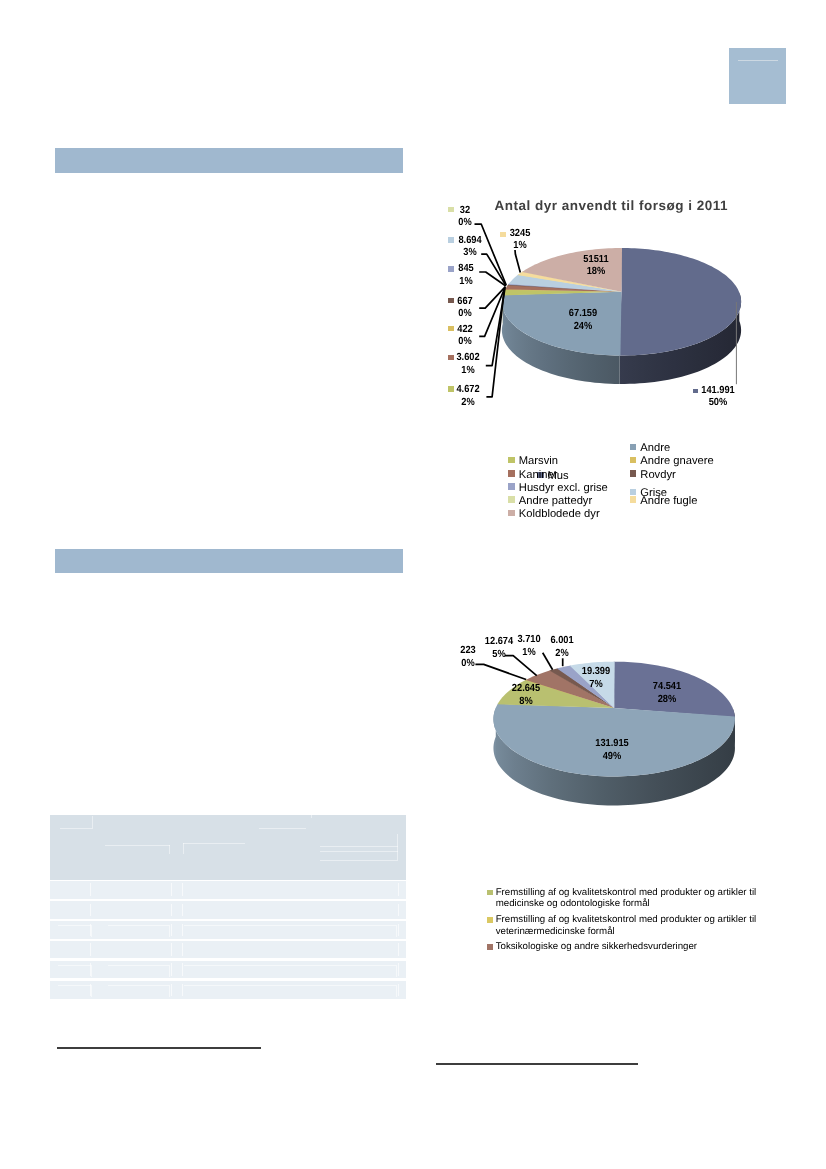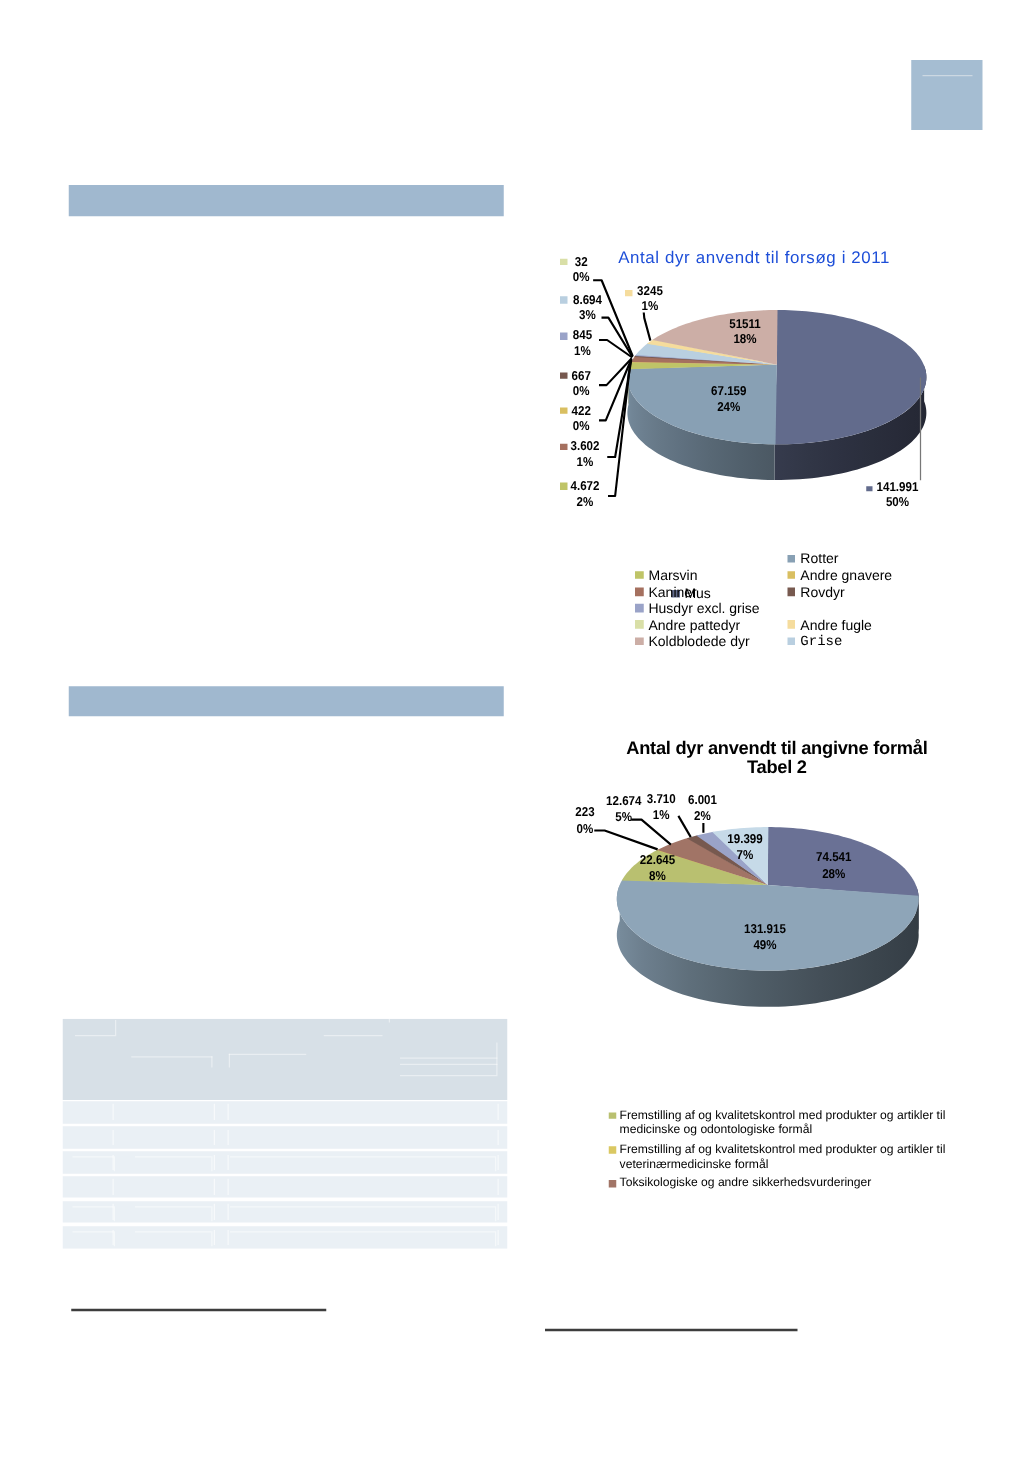--- a/index.html
+++ b/index.html
@@ -157,21 +157,21 @@
 <path d="M 44.2 84.0 L 50.7 84.0 L 70.8 98.0"></path>
 <path d="M 44.2 120.1 L 50.2 120.1 L 70.4 98.6"></path>
 <path d="M 44.2 148.3 L 49.6 148.3 L 70.2 99.0"></path>
 <path d="M 50.8 177.6 L 57.1 177.6 L 70.0 100.0"></path>
 <path d="M 51.4 208.8 L 57.1 208.8 L 69.4 100.5"></path>
 <path d="M 80.0 62.0 L 80.4 66.3 L 85.3 84.5"></path>
 </g>
 <path fill="none" stroke="#777777" stroke-width="1.0" d="M 301.4 114.0 L 301.4 196.2"></path>
 </svg>
 
-<div class="abs" style="left:494.5px;top:198.4px;font-size:13.5px;font-weight:normal;white-space:nowrap;letter-spacing:0.5px;color:#1d4ed8;">Antal dyr anvendt til forsøg i 2011</div>
+<div class="abs" style="left:494.5px;top:198.4px;font-size:13.5px;font-weight:bold;white-space:nowrap;letter-spacing:0.5px;color:#404040;">Antal dyr anvendt til forsøg i 2011</div>
 
 <div class="abs sw" style="left: 447.8px; top: 206.6px; width: 6.3px; height: 5.6px; background: rgb(217, 223, 167);"></div>
 <div class="abs lbl c" style="left:435.0px;top:204.9px;width:60px;text-align:center;"><span>32</span><br><span class="pct">0%</span></div>
 <div class="abs sw" style="left: 447.8px; top: 237.4px; width: 6.3px; height: 5.6px; background: rgb(185, 207, 224);"></div>
 <div class="abs lbl c" style="left:439.6px;top:234.9px;width:60px;text-align:center;"><span>8.694</span><br><span class="pct">3%</span></div>
 <div class="abs sw" style="left: 447.8px; top: 266.4px; width: 6.3px; height: 5.6px; background: rgb(154, 163, 200);"></div>
 <div class="abs lbl c" style="left:435.8px;top:263.4px;width:60px;text-align:center;"><span>845</span><br><span class="pct">1%</span></div>
 <div class="abs sw" style="left: 447.8px; top: 297.7px; width: 6.3px; height: 5.6px; background: rgb(119, 89, 79);"></div>
 <div class="abs lbl c" style="left:434.5px;top:295.7px;width:60px;text-align:center;"><span>667</span><br><span class="pct">0%</span></div>
 <div class="abs sw" style="left: 447.8px; top: 325.8px; width: 6.3px; height: 5.6px; background: rgb(217, 191, 97);"></div>
@@ -181,27 +181,27 @@
 <div class="abs sw" style="left: 447.8px; top: 386.1px; width: 6.3px; height: 5.6px; background: rgb(191, 196, 103);"></div>
 <div class="abs lbl c" style="left:437.5px;top:384.3px;width:60px;text-align:center;"><span>4.672</span><br><span class="pct">2%</span></div>
 <div class="abs sw" style="left: 500.2px; top: 231.5px; width: 6.3px; height: 5.6px; background: rgb(245, 220, 157);"></div>
 <div class="abs lbl c" style="left:489.6px;top:227.6px;width:60px;text-align:center;"><span>3245</span><br><span class="pct">1%</span></div>
 <div class="abs sw" style="left: 693.1px; top: 388.6px; width: 5.2px; height: 4.8px; background: rgb(98, 107, 140);"></div>
 <div class="abs lbl c" style="left:688.1px;top:385.2px;width:60px;text-align:center;"><span>141.991</span><br><span class="pct">50%</span></div>
 <div class="abs lbl c" style="left:565.5px;top:254.2px;width:60px;text-align:center;"><span>51511</span><br><span class="pct">18%</span></div>
 <div class="abs lbl c" style="left:553.4px;top:308.4px;width:60px;text-align:center;"><span>67.159</span><br><span class="pct">24%</span></div>
 
 <div class="abs" style="left:537px;top:439.2px;white-space:nowrap;margin-top:28px;"><span class="legsw" style="background: rgb(98, 107, 140);"></span><span class="legtx">Mus</span></div>
-<div class="abs" style="left:629.8px;top:439.2px;white-space:nowrap;"><span class="legsw" style="background: rgb(136, 160, 180);"></span><span class="legtx">Rotter</span></div>
+<div class="abs" style="left:629.8px;top:439.2px;white-space:nowrap;"><span class="legsw" style="background: rgb(136, 160, 180);"></span><span class="legtx">Andre</span></div>
 <div class="abs" style="left:508.3px;top:452.4px;white-space:nowrap;"><span class="legsw" style="background: rgb(191, 196, 103);"></span><span class="legtx">Marsvin</span></div>
 <div class="abs" style="left:629.8px;top:452.4px;white-space:nowrap;"><span class="legsw" style="background: rgb(217, 191, 97);"></span><span class="legtx">Andre gnavere</span></div>
 <div class="abs" style="left:508.3px;top:465.5px;white-space:nowrap;"><span class="legsw" style="background: rgb(165, 112, 95);"></span><span class="legtx">Kaniner</span></div>
 <div class="abs" style="left:629.8px;top:465.5px;white-space:nowrap;"><span class="legsw" style="background: rgb(119, 89, 79);"></span><span class="legtx">Rovdyr</span></div>
 <div class="abs" style="left:508.3px;top:478.7px;white-space:nowrap;"><span class="legsw" style="background: rgb(154, 163, 200);"></span><span class="legtx">Husdyr excl. grise</span></div>
-<div class="abs" style="left:629.8px;top:505px;white-space:nowrap;font-family:Liberation Mono, monospace;"><span class="legsw" style="background: rgb(185, 207, 224);"></span><span class="legtx">Grise</span></div>
+<div class="abs" style="left:629.8px;top:484px;white-space:nowrap;"><span class="legsw" style="background: rgb(185, 207, 224);"></span><span class="legtx">Grise</span></div>
 <div class="abs" style="left:508.3px;top:491.8px;white-space:nowrap;"><span class="legsw" style="background: rgb(217, 223, 167);"></span><span class="legtx">Andre pattedyr</span></div>
 <div class="abs" style="left:629.8px;top:491.8px;white-space:nowrap;"><span class="legsw" style="background: rgb(245, 220, 157);"></span><span class="legtx">Andre fugle</span></div>
 <div class="abs" style="left:508.3px;top:505.0px;white-space:nowrap;"><span class="legsw" style="background: rgb(204, 174, 166);"></span><span class="legtx">Koldblodede dyr</span></div>
 
 <svg class="abs" style="left:435px;top:580px;" width="356" height="250" viewBox="0 0 356 250" shape-rendering="geometricPrecision">
 <g>
 <defs>
           <linearGradient id="c2sg0" gradientUnits="userSpaceOnUse" x1="298.08" y1="0" x2="299.88" y2="0">
             <stop offset="0.0000" stop-color="#272937"></stop>
             <stop offset="0.1934" stop-color="#272937"></stop>
@@ -237,21 +237,20 @@
 <path d="M 179.20 128.00 L 134.82 85.65 L 137.92 85.09 L 141.05 84.57 L 144.19 84.10 L 147.36 83.66 L 150.54 83.27 L 153.75 82.92 L 156.96 82.61 L 160.19 82.35 L 163.43 82.12 L 166.68 81.94 L 169.93 81.80 L 173.19 81.70 L 176.46 81.65 L 179.72 81.63 Z" fill="#c6dae8"></path>
 </g>
 <g fill="none" stroke="#000000" stroke-width="1.7" stroke-linejoin="round">
 <path d="M 40.4 84.4 L 48.7 84.4 L 91.1 99.5"></path>
 <path d="M 69.9 75.7 L 78.2 75.7 L 101.7 95.7"></path>
 <path d="M 107.7 72.7 L 117.6 89.7"></path>
 <path d="M 127.7 78.3 L 127.7 86.2"></path>
 </g>
 </svg>
 
-<div class="abs" style="left:481.5px;top:591.5px;width:280px;font-size:14.6px;font-weight:bold;letter-spacing:-0.2px;text-align:center;color:#000;line-height:15.1px;"><span>Antal dyr anvendt til angivne formål</span><br><span>Tabel 2</span></div>
 <div class="abs lbl c c2" style="left:433.0px;top:644.2px;width:70px;text-align:center;"><span>223</span><br><span class="pct">0%</span></div>
 <div class="abs lbl c c2" style="left:463.5px;top:634.8px;width:70px;text-align:center;"><span>12.674</span><br><span class="pct">5%</span></div>
 <div class="abs lbl c c2" style="left:494.4px;top:632.9px;width:70px;text-align:center;"><span>3.710</span><br><span class="pct">1%</span></div>
 <div class="abs lbl c c2" style="left:527.4px;top:633.8px;width:70px;text-align:center;"><span>6.001</span><br><span class="pct">2%</span></div>
 <div class="abs lbl c c2" style="left:561.0px;top:665.1px;width:70px;text-align:center;"><span>19.399</span><br><span class="pct">7%</span></div>
 <div class="abs lbl c c2" style="left:632.2px;top:679.8px;width:70px;text-align:center;"><span>74.541</span><br><span class="pct">28%</span></div>
 <div class="abs lbl c c2" style="left:491.0px;top:681.9px;width:70px;text-align:center;"><span>22.645</span><br><span class="pct">8%</span></div>
 <div class="abs lbl c c2" style="left:576.5px;top:736.9px;width:70px;text-align:center;"><span>131.915</span><br><span class="pct">49%</span></div>
 
 <div class="abs" style="left:487.4px;top:886.5px;width:290px;"><span class="legsw2" style="background: rgb(185, 192, 112);"></span><span class="legtx2">Fremstilling af og kvalitetskontrol med produkter og artikler til medicinske og odontologiske formål</span></div>

